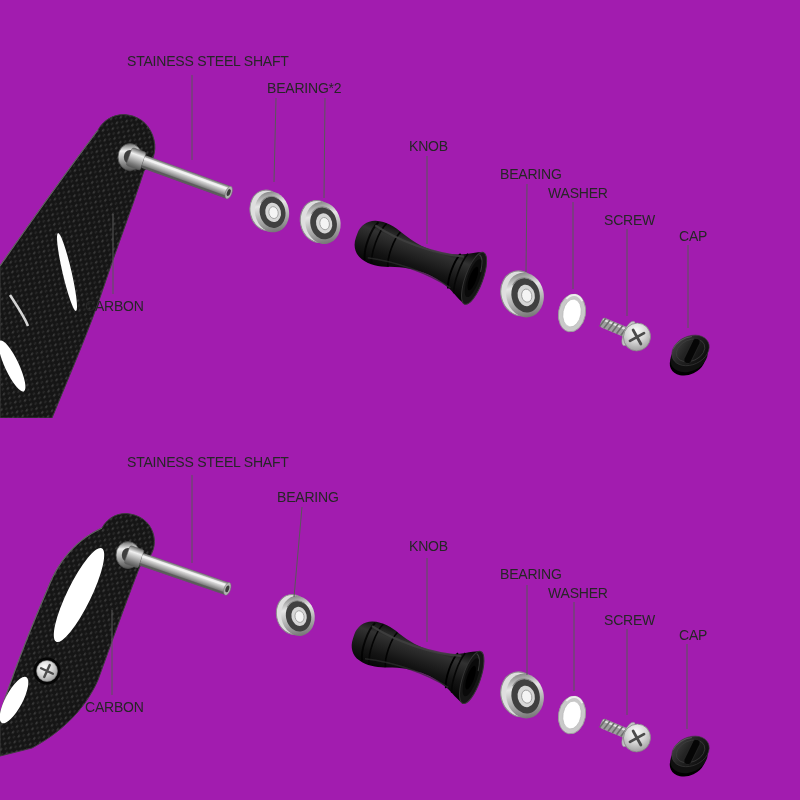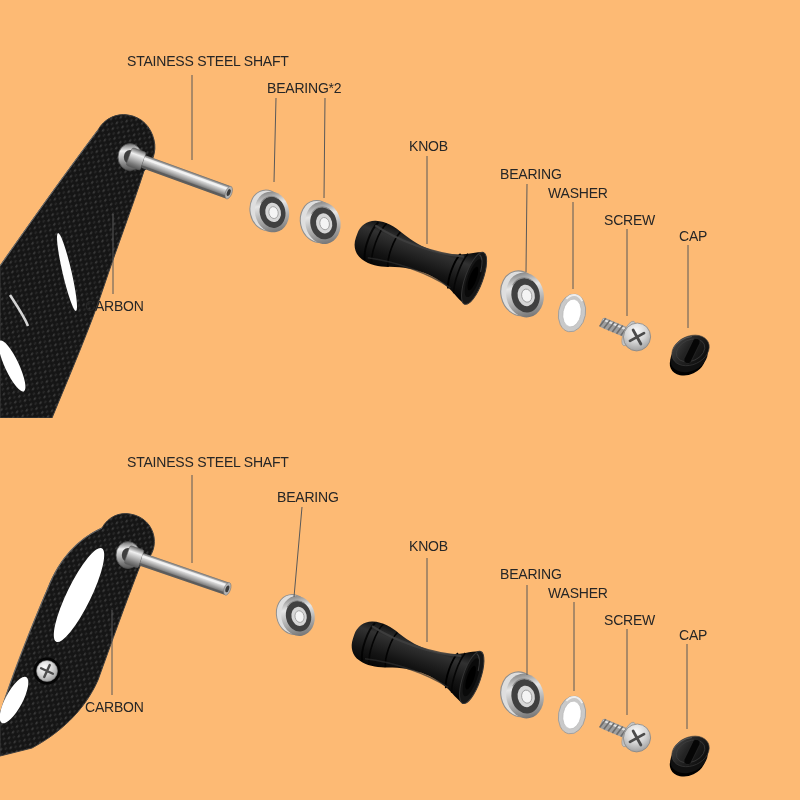--- a/index.html
+++ b/index.html
@@ -1,16 +1,16 @@
 <!DOCTYPE html>
 <html><head>
 <meta charset="utf-8">
 <style>
   html,body{margin:0;padding:0;background:#ffffff;}
-  .canvas{width:800px;height:800px;background:#fdba74;position:relative;overflow:hidden;}
+  .canvas{width:800px;height:800px;background:#a21caf;position:relative;overflow:hidden;}
   svg.half{display:block;}
   .lbl{font-family:"Liberation Sans",sans-serif;font-size:14px;font-weight:400;
        letter-spacing:-0.2px;fill:#262626;}
   .leader{stroke:#595959;stroke-width:1;fill:none;}
 </style>
 </head>
 <body>
 
 <div class="canvas">
 

